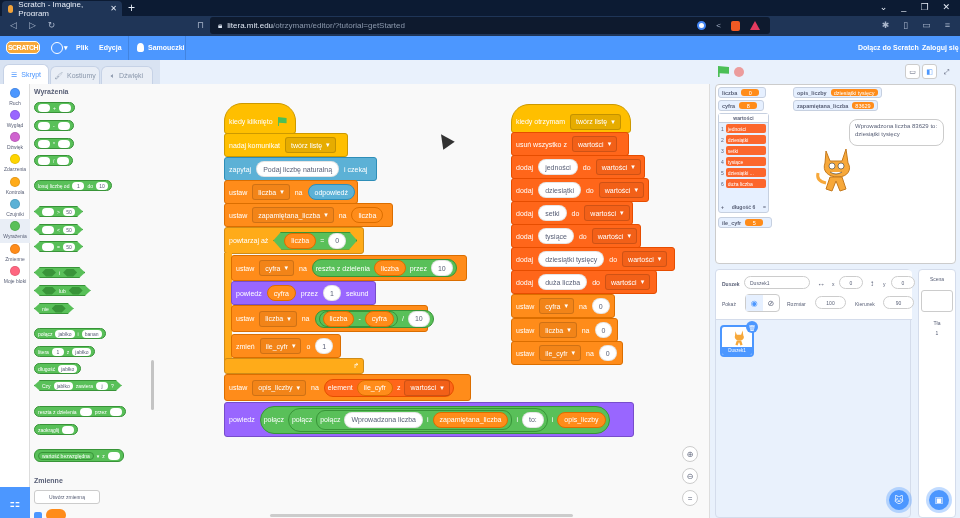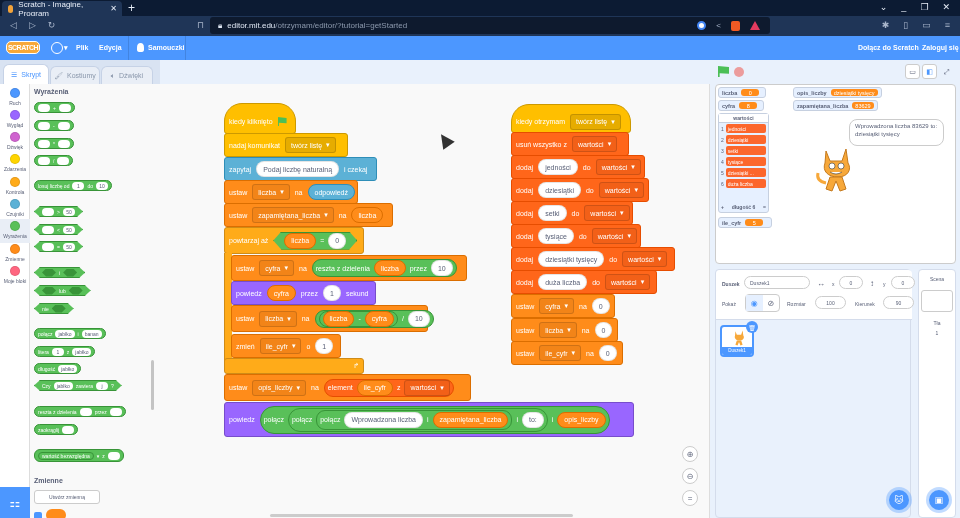--- a/index.html
+++ b/index.html
@@ -107,21 +107,21 @@
 </div>
 <div class="chrome-bar">
   <div class="nav">
     <span>◁</span>
     <span>▷</span>
     <span>↻</span>
   </div>
   <span class="bm">⊓</span>
   <div class="url">
     <span>🔒︎</span>
-    <span><span>editor.mit.edu</span><span class="dim">/otrzymam/editor/?tutorial=getStarted</span></span>
+    <span><span>litera.mit.edu</span><span class="dim">/otrzymam/editor/?tutorial=getStarted</span></span>
     <span class="icons">
       <span class="gicon"></span>
       <span style="color:#aab7cc">&lt;</span>
       <span class="brave"></span>
       <span class="tri"></span>
     </span>
   </div>
   <div class="extic">
     <span>✱</span>
     <span>▯</span>

